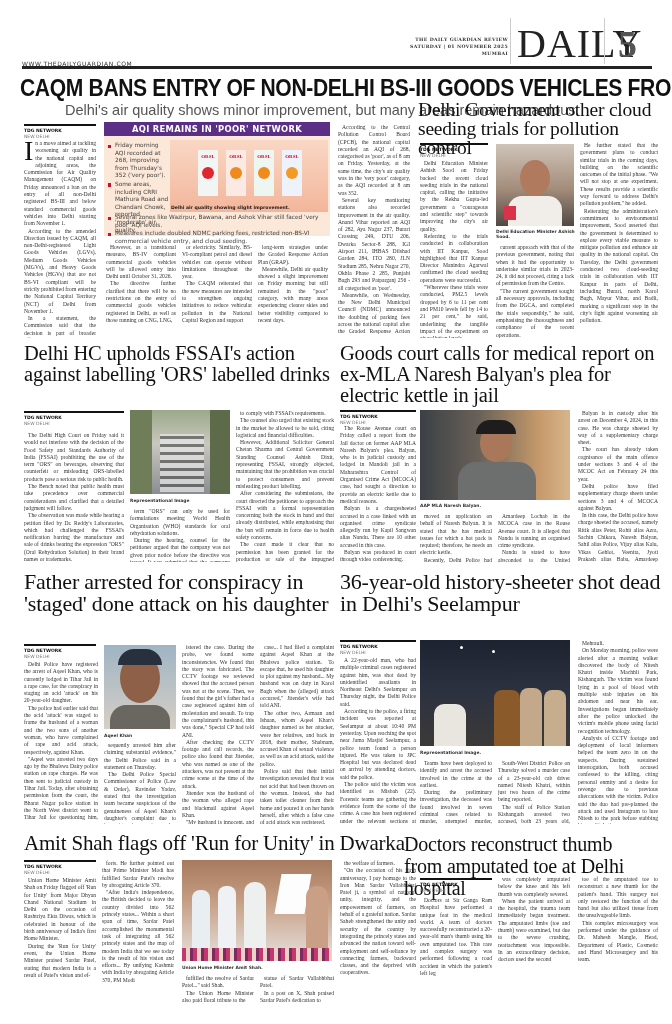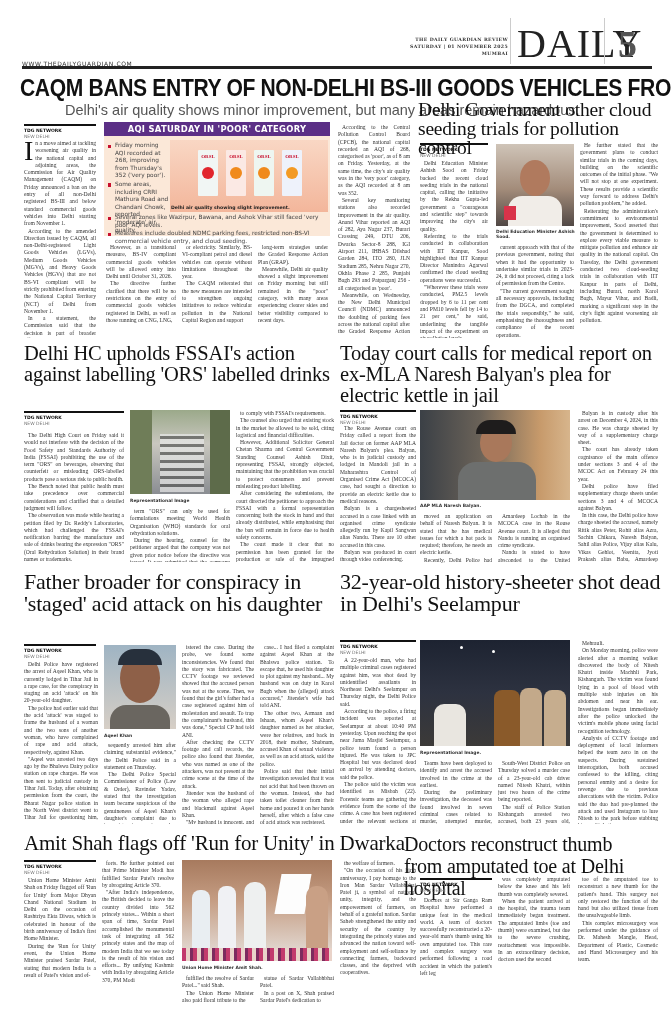--- a/index.html
+++ b/index.html
@@ -56,21 +56,21 @@
   <div class="byline"><span>TDG NETWORK</span><span class="loc">NEW DELHI</span></div>
 </div>
 <div class="abs body-col" style="left:24px;top:140px;width:72px;height:198px;">
   <span class="dropcap">I</span>
   <span>n a move aimed at tackling worsening air quality in the national capital and adjoining areas, the Commission for Air Quality Management (CAQM) on Friday announced a ban on the entry of all non-Delhi registered BS-III and below standard commercial goods vehicles into Delhi starting from November 1.</span>
   <p>According to the amended Direction issued by CAQM, all non-Delhi-registered Light Goods Vehicles (LGVs), Medium Goods Vehicles (MGVs), and Heavy Goods Vehicles (HGVs) that are not BS-VI compliant will be strictly prohibited from entering the National Capital Territory (NCT) of Delhi from November 1.</p>
   <p>In a statement, the Commission said that the decision is part of broader efforts to curb vehicular emissions, one of the major contributors to the city's severe air pollution levels during the winter season.</p>
 </div>
 
 <div class="abs aqi-box"></div>
-<div class="abs aqi-title">AQI SATURDAY IN 'POOR' CATEGORY</div>
+<div class="abs aqi-title">AQI REMAINS IN 'POOR' NETWORK</div>
 <ul class="abs aqi-list" style="left:106px;top:142px;width:64px;">
   <li>Friday morning AQI recorded at 268, improving from Thursday's 352 ('very poor').</li>
   <li>Some areas, including CRRI Mathura Road and Chandani Chowk, reported 'moderate' air quality.</li>
 </ul>
 <ul class="abs aqi-list" style="left:106px;top:214px;width:222px;">
   <li>Several zones like Wazirpur, Bawana, and Ashok Vihar still faced 'very poor' AQI levels.</li>
   <li>Measures include doubled NDMC parking fees, restricted non-BS-VI commercial vehicle entry, and cloud seeding.</li>
 </ul>
 <div class="abs aqi-photo">
   <div class="pack" style="left:28px;background:#f1f6f4;">
@@ -157,21 +157,21 @@
   <p>During the hearing, counsel for the petitioner argued that the company was not given prior notice before the directive was issued. It was submitted that the company has already ceased production of the concerned beverage and is willing to relabel the unsold stock</p>
 </div>
 <div class="abs body-col" style="left:236px;top:410px;width:98px;height:152px;">
   <p>to comply with FSSAI's requirements.</p>
   <p>The counsel also urged that existing stock in the market be allowed to be sold, citing logistical and financial difficulties.</p>
   <p>However, Additional Solicitor General Chetan Sharma and Central Government Standing Counsel Ashish Dixit, representing FSSAI, strongly objected, maintaining that the prohibition was crucial to protect consumers and prevent misleading product labelling.</p>
   <p>After considering the submissions, the court directed the petitioner to approach the FSSAI with a formal representation concerning both the stock in hand and that already distributed, while emphasising that the ban will remain in force due to health safety concerns.</p>
   <p>The court made it clear that no permission has been granted for the production or sale of the impugned beverages and reserved its order for a detailed pronouncement.</p>
 </div>
 
-<div class="abs head2" style="left:340px;top:343px;width:330px;font-size:20.5px;line-height:21px;">Today court calls for medical report on ex-MLA Naresh Balyan's plea for electric kettle in jail</div>
+<div class="abs head2" style="left:340px;top:343px;width:330px;font-size:20.5px;line-height:21px;">Goods court calls for medical report on ex-MLA Naresh Balyan's plea for electric kettle in jail</div>
 <div class="abs" style="left:340px;top:410px;width:76px;">
   <div class="byline"><span>TDG NETWORK</span><span class="loc">NEW DELHI</span></div>
 </div>
 <div class="abs body-col" style="left:340px;top:425px;width:76px;height:138px;">
   <p>The Rouse Avenue court on Friday called a report from the Jail doctor on former AAP MLA Naresh Balyan's plea. Balyan, who is in judicial custody and lodged in Mandoli jail in a Maharashtra Control of Organised Crime Act (MCOCA) case, had sought a direction to provide an electric kettle due to medical reasons.</p>
   <p>Balyan is a chargesheeted accused in a case linked with an organised crime syndicate allegedly run by Kapil Sangwan alias Nandu. There are 10 other accused in this case.</p>
   <p>Balyan was produced in court through video conferencing.</p>
 
 </div>
 <div class="abs photo" style="left:420px;top:410px;width:150px;height:90px;background:linear-gradient(90deg,#3b4046 0%,#6a6258 40%,#c79a6b 80%,#d7b58c 100%);">
@@ -188,21 +188,21 @@
   <p>Amardeep Lochab in the MCOCA case in the Rouse Avenue court. It is alleged that Nandu is running an organised crime syndicate.</p>
   <p>Nandu is stated to have absconded to the United Kingdom. He was declared a proclaimed offender in May 2025.</p>
 </div>
 <div class="abs body-col" style="left:578px;top:410px;width:80px;height:153px;">
   <p>Balyan is in custody after his arrest on December 4, 2024, in this case. He was charge sheeted by way of a supplementary charge sheet.</p>
   <p>The court has already taken cognisance of the main offence under sections 3 and 4 of the MCOC Act on February 24 this year.</p>
   <p>Delhi police have filed supplementary charge sheets under sections 3 and 4 of MCOCA against Balyan.</p>
   <p>In this case, the Delhi police have charge sheeted the accused, namely Ritik alias Peter, Rohit alias Azra, Sachin Chikara, Naresh Balyan, Sahil alias Police, Vijay alias Kalu, Vikas Gehlot, Veenita, Jyoti Prakash alias Baba, Amardeep Lochab and Kapil Sangwan.</p>
 </div>
 
-<div class="abs head2" style="left:24px;top:571px;width:310px;font-size:22px;line-height:22px;">Father broader for conspiracy in 'staged' acid attack on his daughter</div>
+<div class="abs head2" style="left:24px;top:571px;width:310px;font-size:22px;line-height:22px;">Father arrested for conspiracy in 'staged' done attack on his daughter</div>
 <div class="abs" style="left:24px;top:644px;width:72px;">
   <div class="byline"><span>TDG NETWORK</span><span class="loc">NEW DELHI</span></div>
 </div>
 <div class="abs body-col" style="left:24px;top:661px;width:74px;height:162px;">
   <p>Delhi Police have registered the arrest of Aqeel Khan, who is currently lodged in Tihar Jail in a rape case, for the conspiracy in staging an acid 'attack' on his 20-year-old daughter.</p>
   <p>The police had earlier said that the acid 'attack' was staged to frame the husband of a woman and the two sons of another woman, who have complained of rape and acid attack, respectively, against Khan.</p>
   <p>"Aqeel was arrested two days ago by the Bhalswa Dairy police station on rape charges. He was then sent to judicial custody in Tihar Jail. Today, after obtaining permission from the court, the Bharat Nagar police station in the North West district went to Tihar Jail for questioning him, and sub-</p>
 </div>
 <div class="abs photo" style="left:104px;top:645px;width:72px;height:84px;background:linear-gradient(180deg,#9fb4c3 0%,#d7cfc6 100%);">
   <div style="position:absolute;left:16px;top:8px;width:40px;height:50px;border-radius:50%;background:#8e6048;"></div>
@@ -220,21 +220,21 @@
   <p>After checking the CCTV footage and call records, the police also found that Jitender, who was named as one of the attackers, was not present at the crime scene at the time of the attack.</p>
   <p>Jitender was the husband of the woman who alleged rape and blackmail against Aqeel Khan.</p>
   <p>"My husband is innocent, and that girl, her father, and her entire family conspired together and filed a false</p>
 </div>
 <div class="abs body-col" style="left:260px;top:644px;width:74px;height:180px;">
   <p>case... I had filed a complaint against Aqeel Khan at the Bhalswa police station. To escape that, he used his daughter to plot against my husband... My husband was on duty in Karol Bagh when the (alleged) attack occurred," Jitender's wife had told ANI.</p>
   <p>The other two, Armaan and Ishaan, whom Aqeel Khan's daughter named as her attacker, were her relatives, and back in 2018, their mother, Shabnam, accused Khan of sexual violence as well as an acid attack, said the police.</p>
   <p>Police said that their initial investigation revealed that it was not acid that had been thrown on the woman. Instead, she had taken toilet cleaner from their home and poured it on her hands herself, after which a false case of acid attack was registered.</p>
 </div>
 
-<div class="abs head2" style="left:340px;top:571px;width:330px;font-size:22px;line-height:22px;">32-year-old history-sheeter shot dead in Delhi's Seelampur</div>
+<div class="abs head2" style="left:340px;top:571px;width:330px;font-size:22px;line-height:22px;">36-year-old history-sheeter shot dead in Delhi's Seelampur</div>
 <div class="abs" style="left:340px;top:640px;width:76px;">
   <div class="byline"><span>TDG NETWORK</span><span class="loc">NEW DELHI</span></div>
 </div>
 <div class="abs body-col" style="left:340px;top:657px;width:76px;height:167px;">
   <p>A 22-year-old man, who had multiple criminal cases registered against him, was shot dead by unidentified assailants in Northeast Delhi's Seelampur on Thursday night, the Delhi Police said.</p>
   <p>According to the police, a firing incident was reported at Seelampur at about 10:40 PM yesterday. Upon reaching the spot near Jama Masjid Seelampur, a police team found a person injured. He was taken to JPC Hospital but was declared dead on arrival by attending doctors, said the police.</p>
   <p>The police said the victim was identified as Misbah (22). Forensic teams are gathering the evidence from the scene of the crime. A case has been registered under the relevant sections at Seelampur Police Station.</p>
 </div>
 <div class="abs photo" style="left:420px;top:640px;width:150px;height:106px;background:linear-gradient(180deg,#1d2331 0%,#2d3240 50%,#3c3a38 100%);">
   <div style="position:absolute;left:14px;top:64px;width:32px;height:42px;border-radius:10px 10px 0 0;background:#e9e6e0;"></div>

